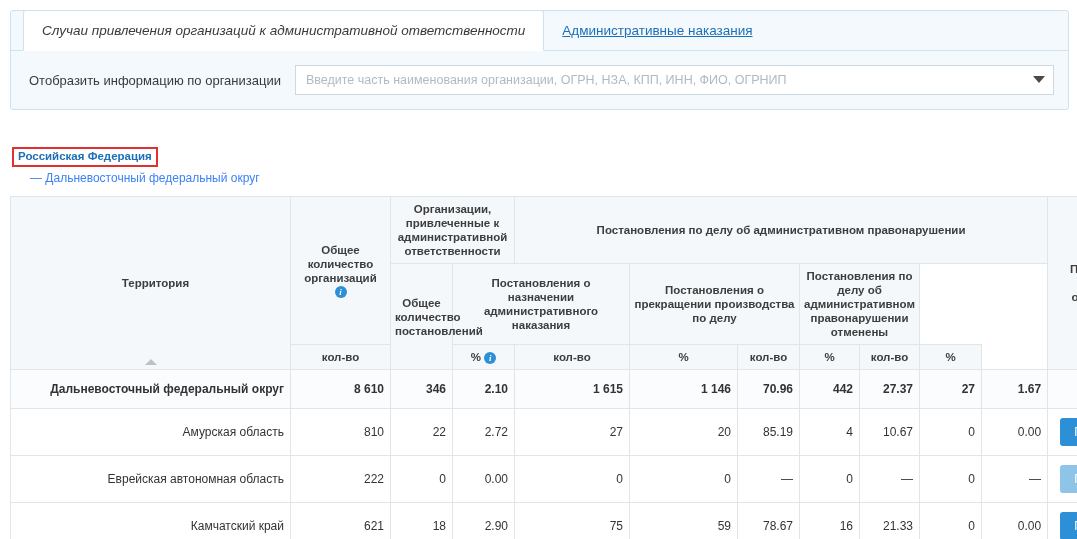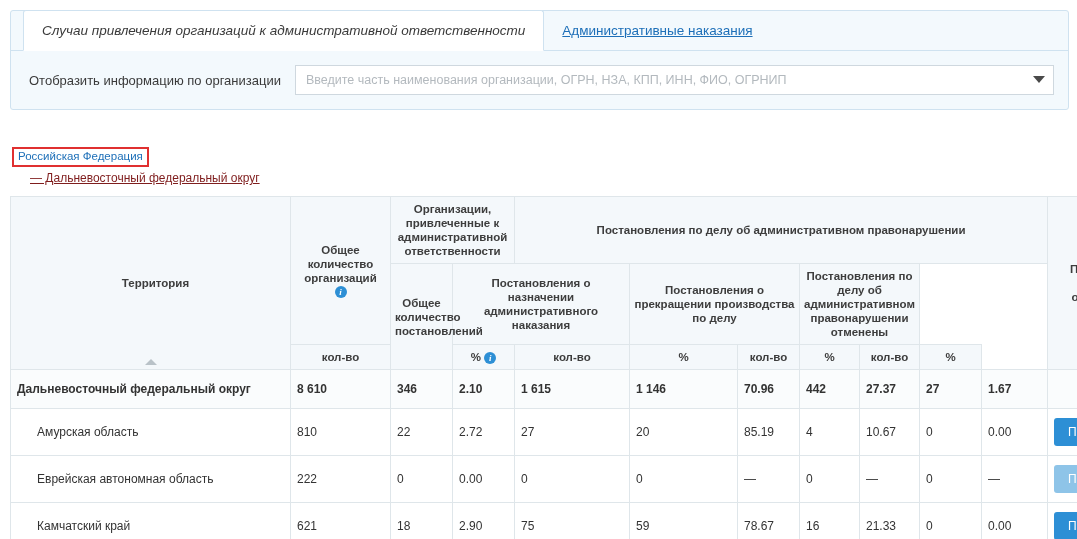--- a/index.html
+++ b/index.html
@@ -108,27 +108,27 @@
     top: 146px;
   }
   .crumb-root {
     display: inline-block;
     font-size: 11.5px;
     color: #1d6fb8;
     border: 2px solid #e03030;
     padding: 1px 4px 2px 4px;
     cursor: pointer;
     line-height: 13px;
+    font-weight: bold;
   }
   .crumb-sub {
     margin-top: 4px;
     font-size: 12px;
-    color: #7f1d1d;
+    color: #3b82f6;
     padding-left: 18px;
-    text-decoration: underline;
   }
 
   
   .tbl-wrap {
     position: absolute;
     left: 10px;
     top: 196px;
     width: 1057px;
   }
   table.grid {
@@ -177,21 +177,21 @@
     font-weight: bold;
     line-height: 12px;
     text-align: center;
     font-style: italic;
     font-family: "Liberation Serif", serif;
     vertical-align: middle;
     cursor: pointer;
   }
   table.grid tbody td {
     padding: 9px 6px;
-    text-align: left;
+    text-align: right;
     background: #ffffff;
     height: 20px;
   }
   tbody tr.summary td {
     font-weight: bold;
     background: #fafcfd;
   }
   td.territory {
     text-align: left;
     padding-left: 14px;

